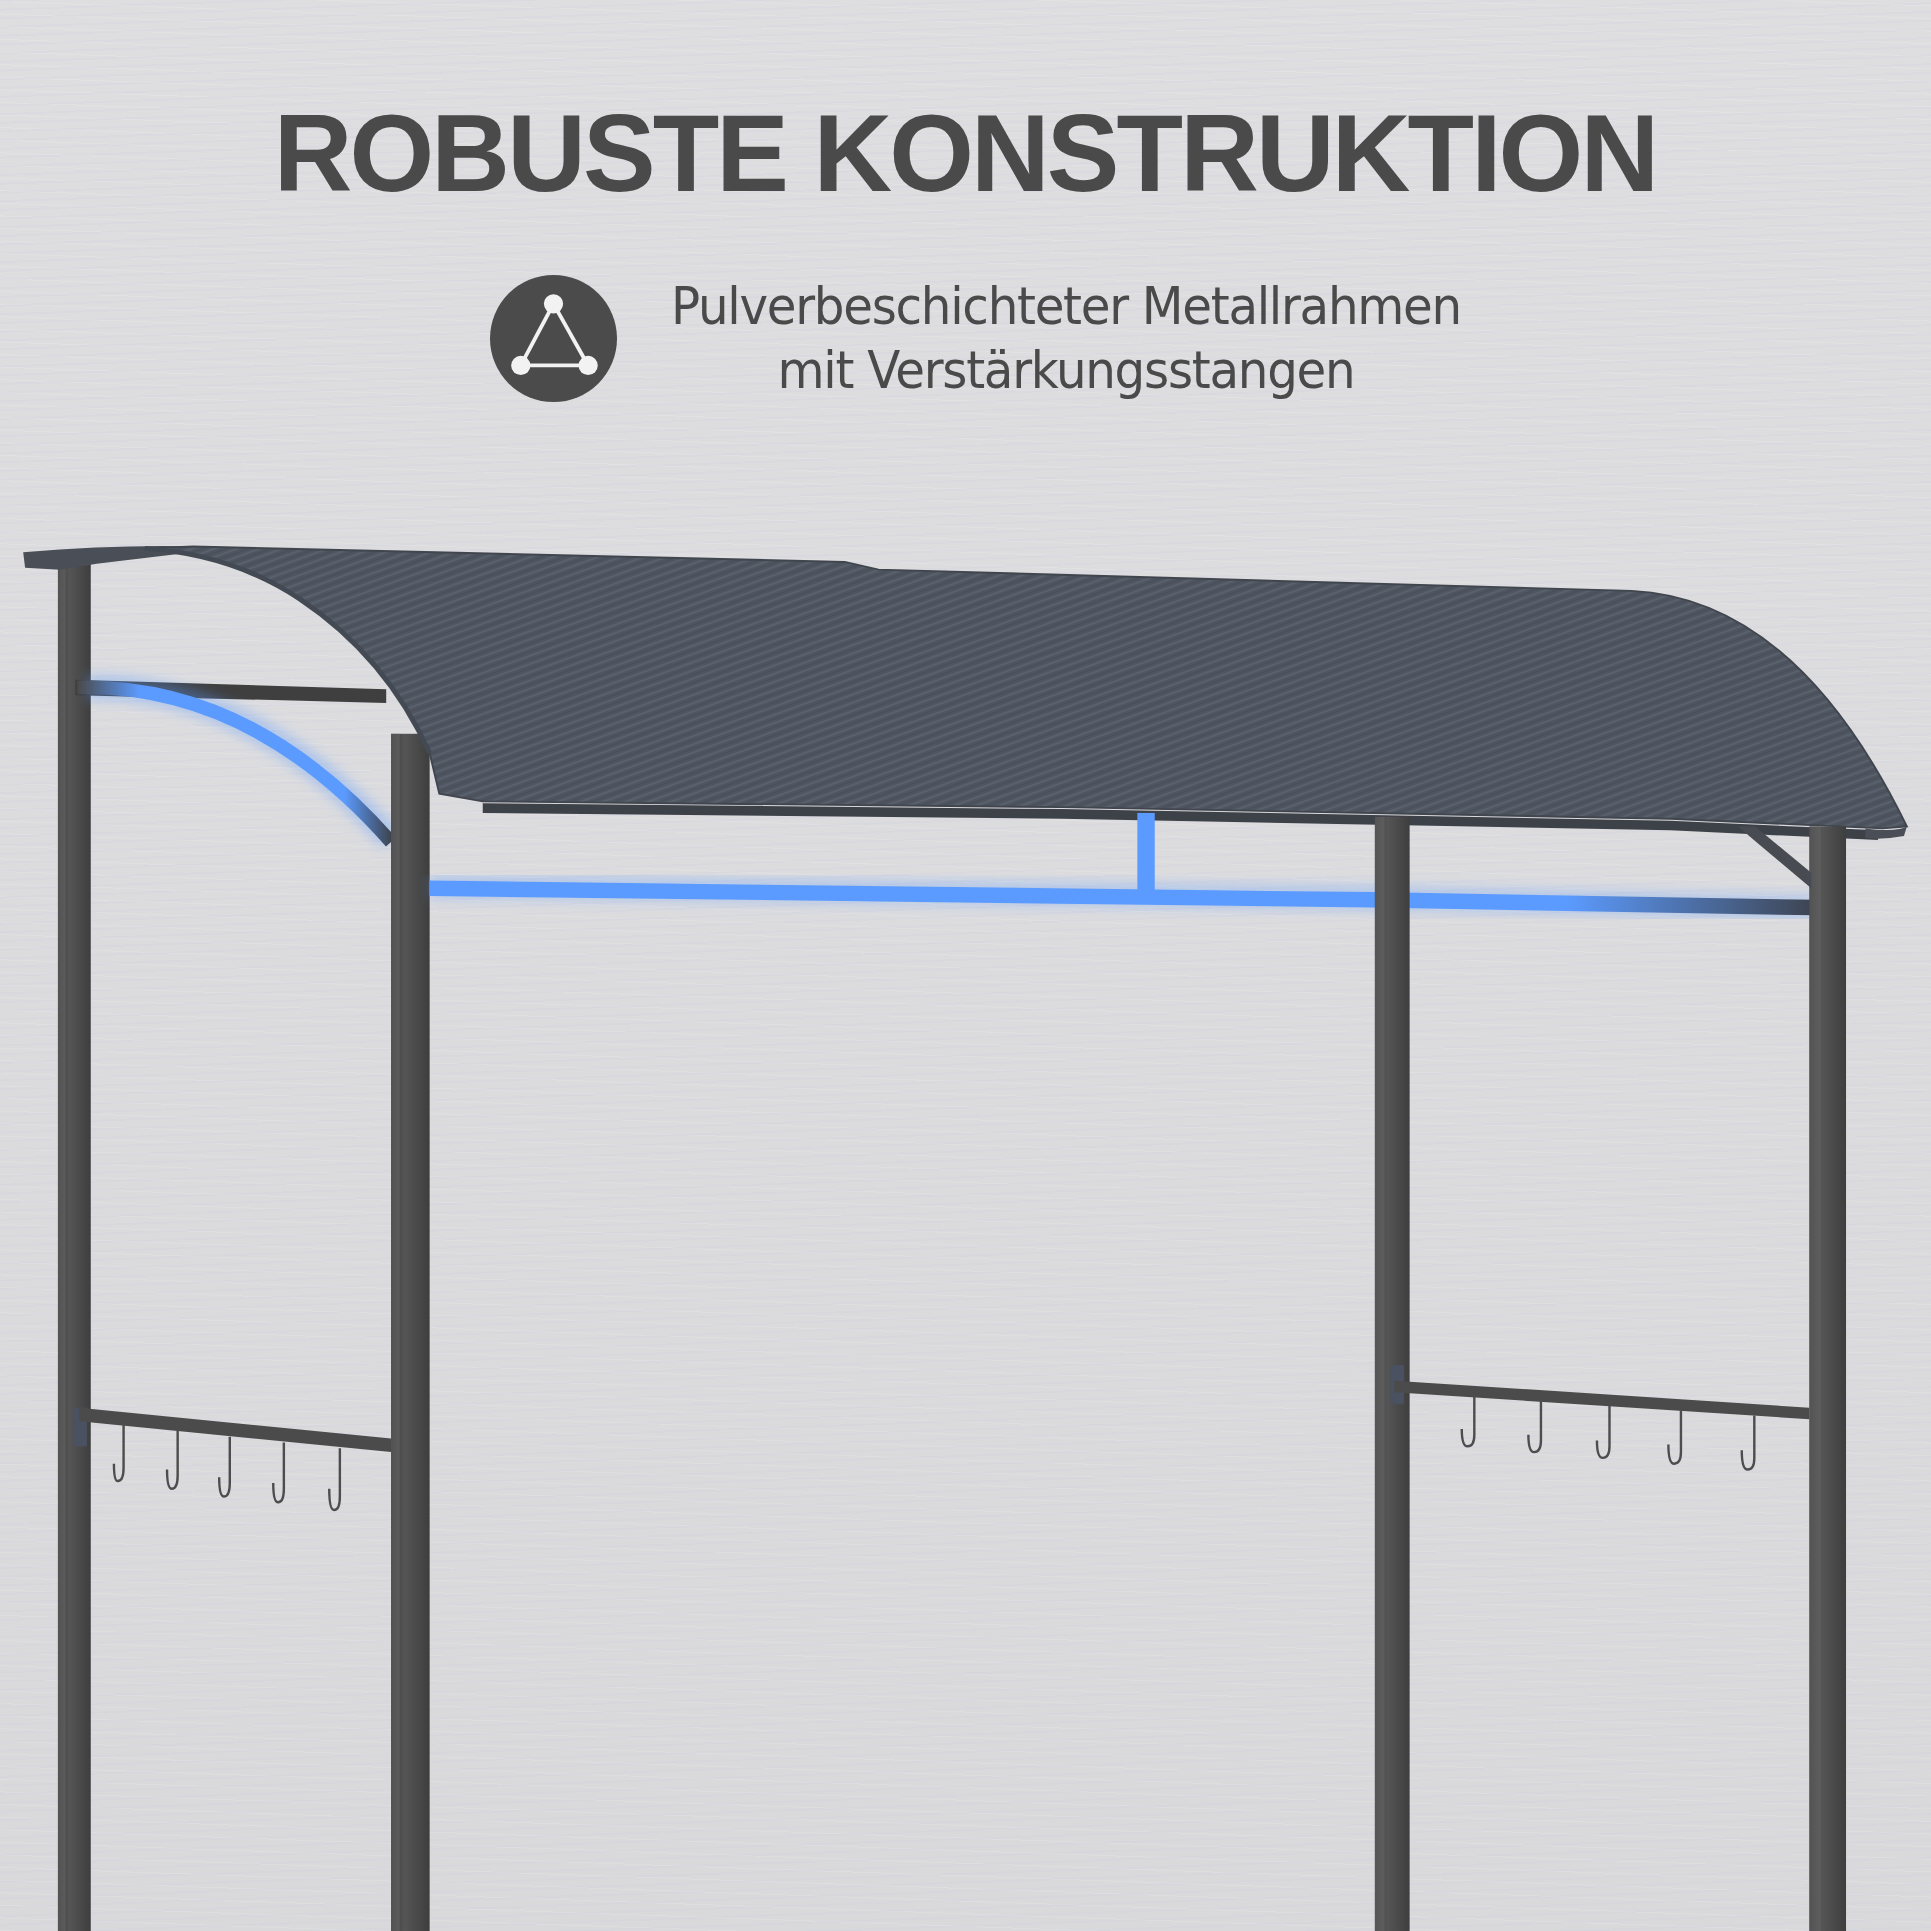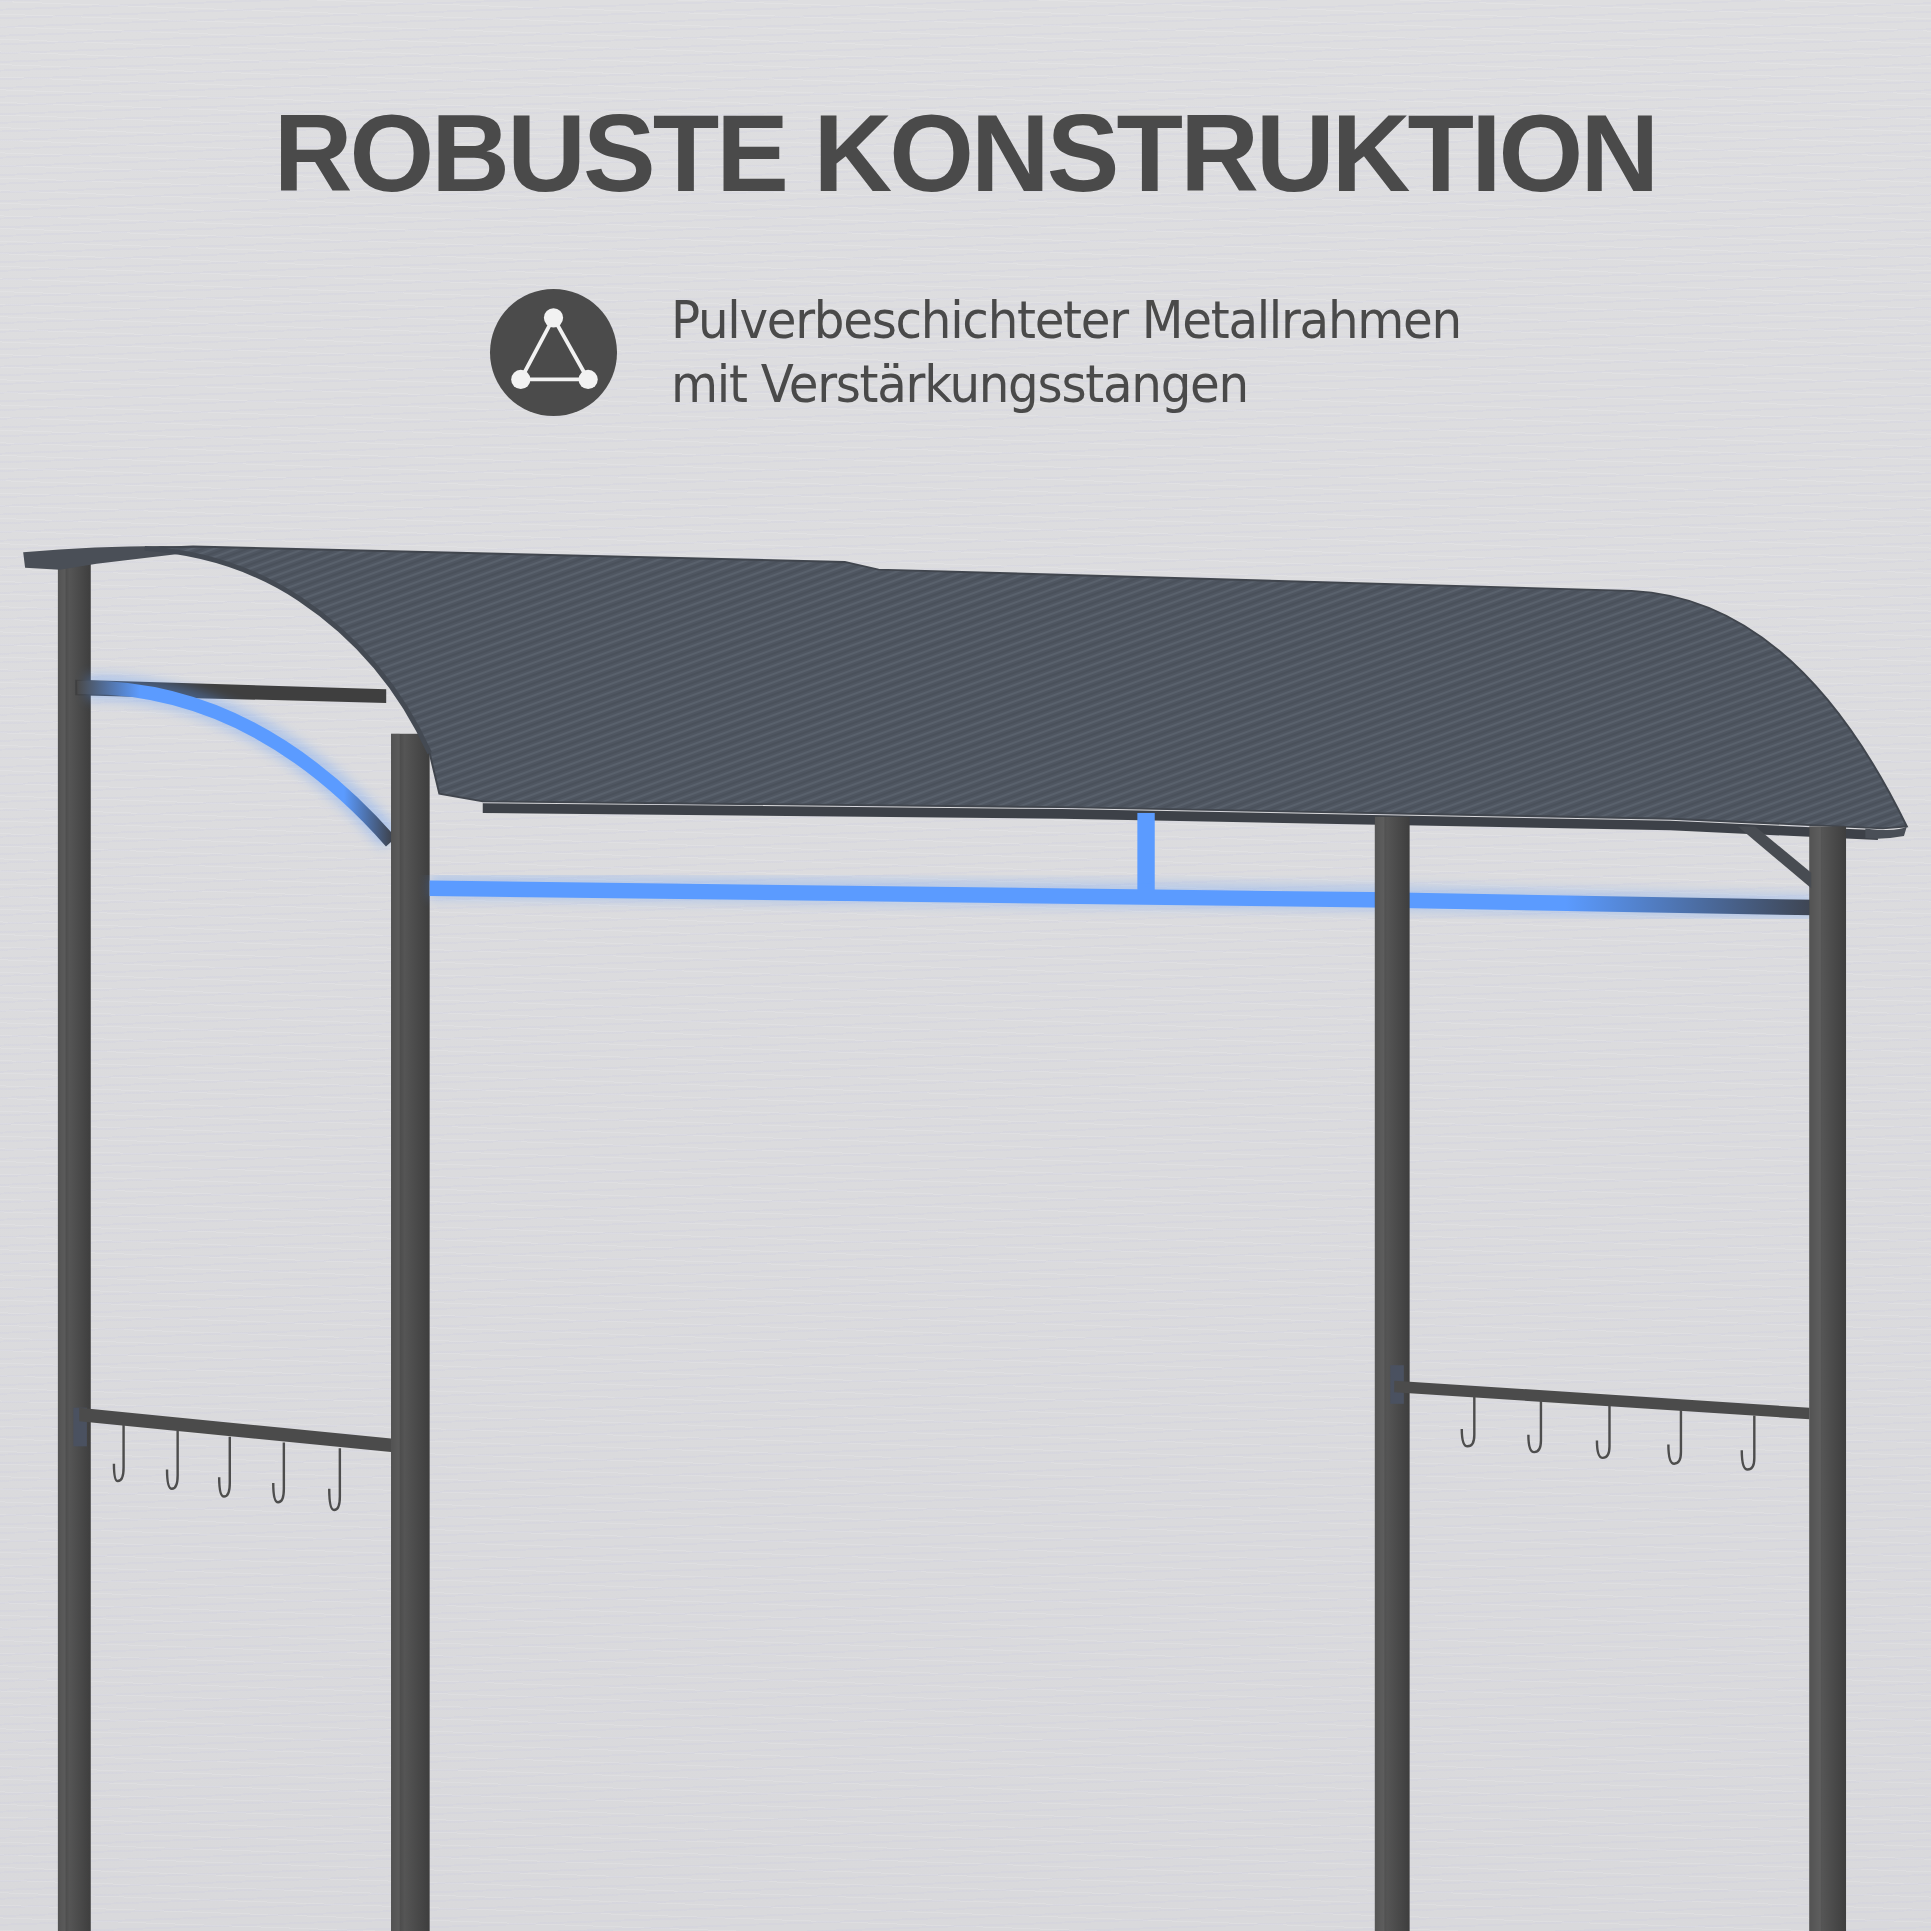--- a/index.html
+++ b/index.html
@@ -21,22 +21,22 @@
     text-align: center;
     font-family: "Liberation Sans", sans-serif;
     font-weight: 700;
     font-size: 110px;
     letter-spacing: -2.9px;
     color: #4a4a4a;
     transform: scaleX(0.99);
     margin-left: -1px;
   }
   .feature {
-    position: absolute; left: 490px; top: 288px;
-    display: flex; align-items: center;
+    position: absolute; left: 490px; top: 274px;
+    display: flex; align-items: center; text-align: center;
   }
   .feature-icon {
     width: 127px; height: 127px; border-radius: 50%;
     background: #4b4b4b;
     display: flex; align-items: center; justify-content: center;
     flex-shrink: 0;
   }
   .feature-text {
     margin-left: 54px;
     font-family: "DejaVu Sans", sans-serif;

